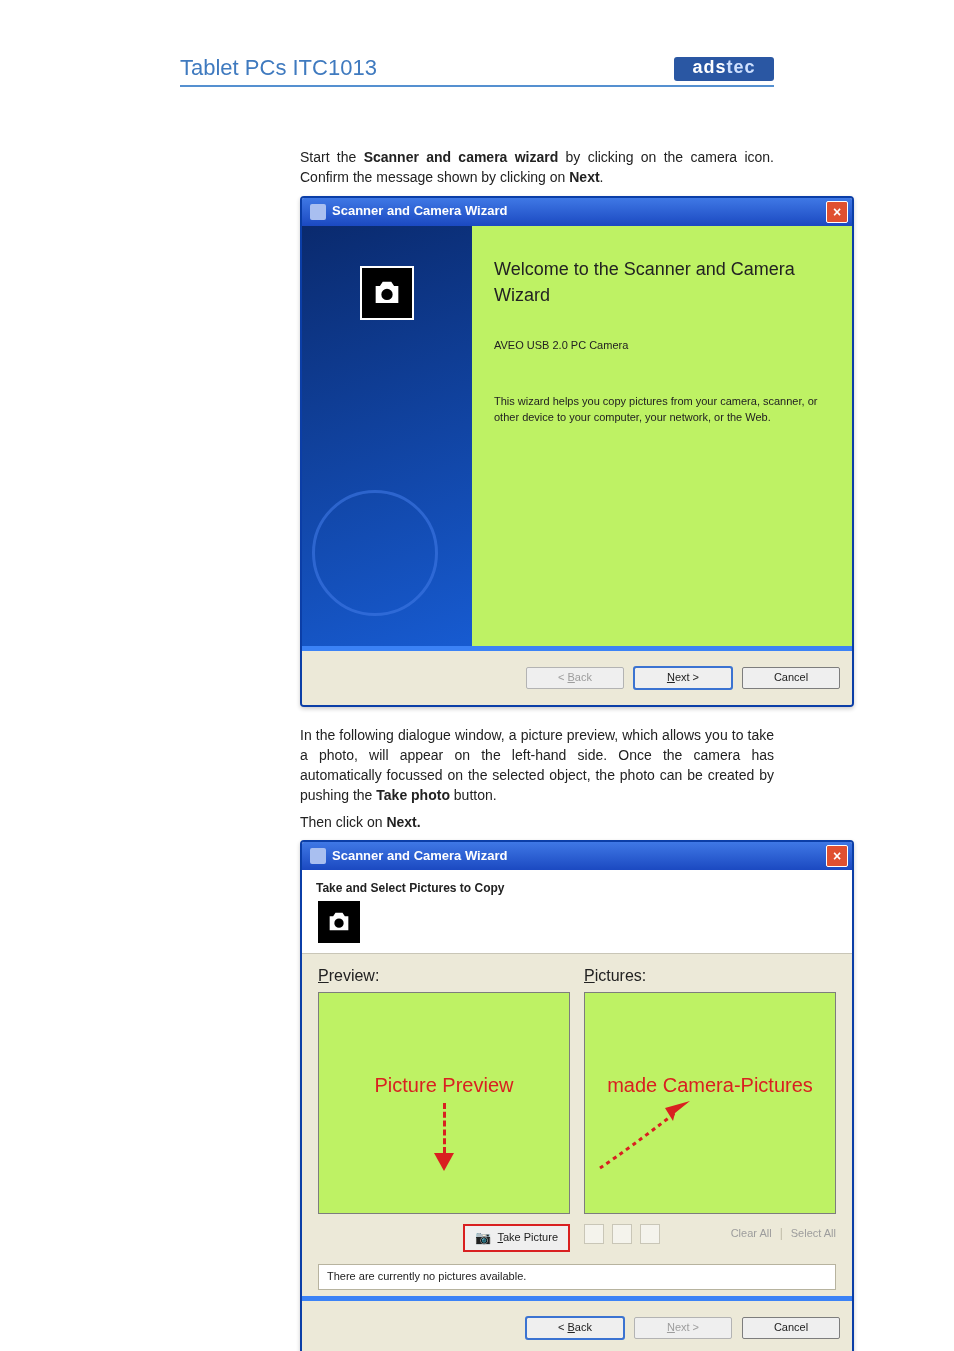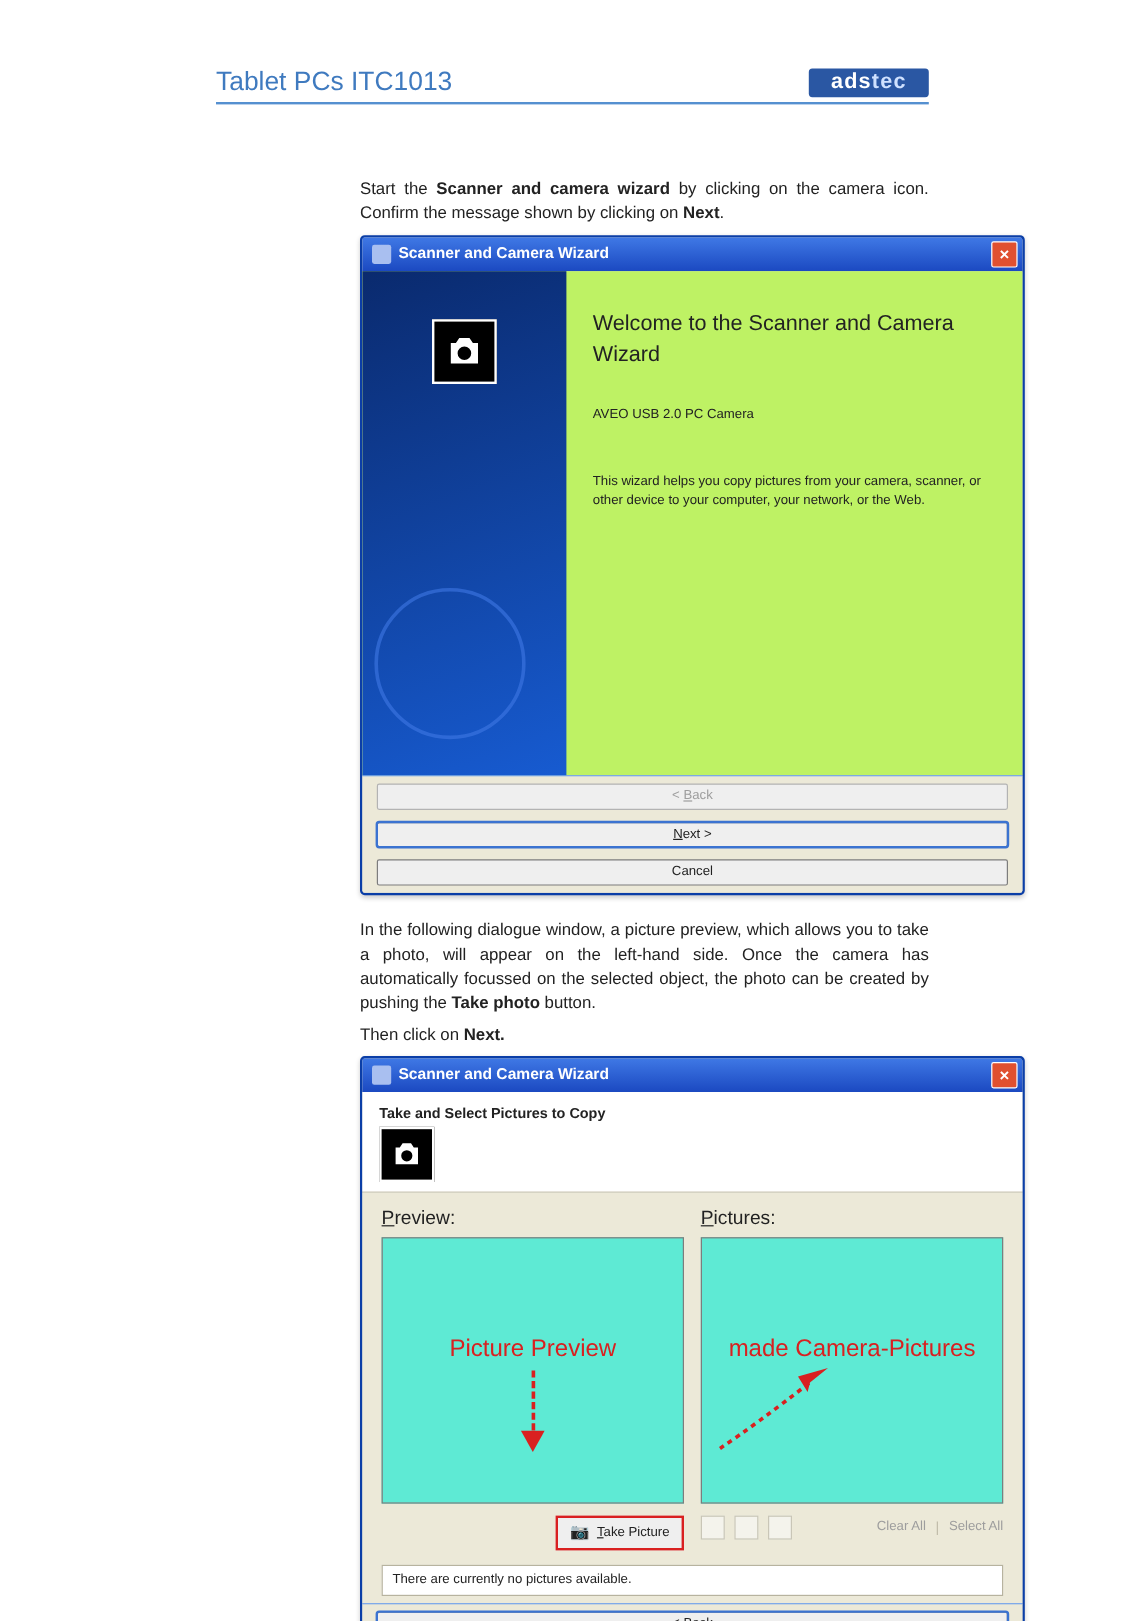--- a/index.html
+++ b/index.html
@@ -134,29 +134,28 @@
   .d1-welcome {
     font-family: Tahoma, Arial, sans-serif;
     font-size: 18px;
     margin-bottom: 30px;
   }
   .d1-device { margin-bottom: 40px; }
   .d1-desc { margin-bottom: 160px; }
   .d1-continue { margin-bottom: 10px; }
 
   .xp-footer {
-    border-top: 1px solid #3b82f6;
-    padding: 6px 12px;
+    border-top: 5px solid #3b82f6;
+    padding: 16px 12px;
     display: flex;
     justify-content: flex-end;
     gap: 10px;
     background: #ece9d8;
     border-bottom-left-radius: 2px;
     border-bottom-right-radius: 2px;
-    flex-direction: column;
   }
   .xp-btn {
     min-width: 76px;
     padding: 2px 10px;
     text-align: center;
     background: #efefef;
     border: 1px solid #7d7d7d;
     border-radius: 2px;
     font-size: 11px;
     color: #222;
@@ -187,21 +186,21 @@
   .d2-body{
     padding: 10px 16px 6px 16px;
     background:#ece9d8;
   }
   .d2-cols{ display:flex; gap:14px; }
   .d2-col{ flex:1; }
   .d2-label{ font-size:16px; margin-bottom:4px; }
   .d2-box{
     height: 220px;
     border:1px solid #7d7d7d;
-    background:#5eead4;
+    background:#bef264;
     position:relative;
     text-decoration:underline;
   }
   .overlay-text{
     position:absolute; left:0; right:0; top:78px;
     text-align:center;
     color:#d92020;
     font-size:20px;
     font-family: Arial, sans-serif;
   }

